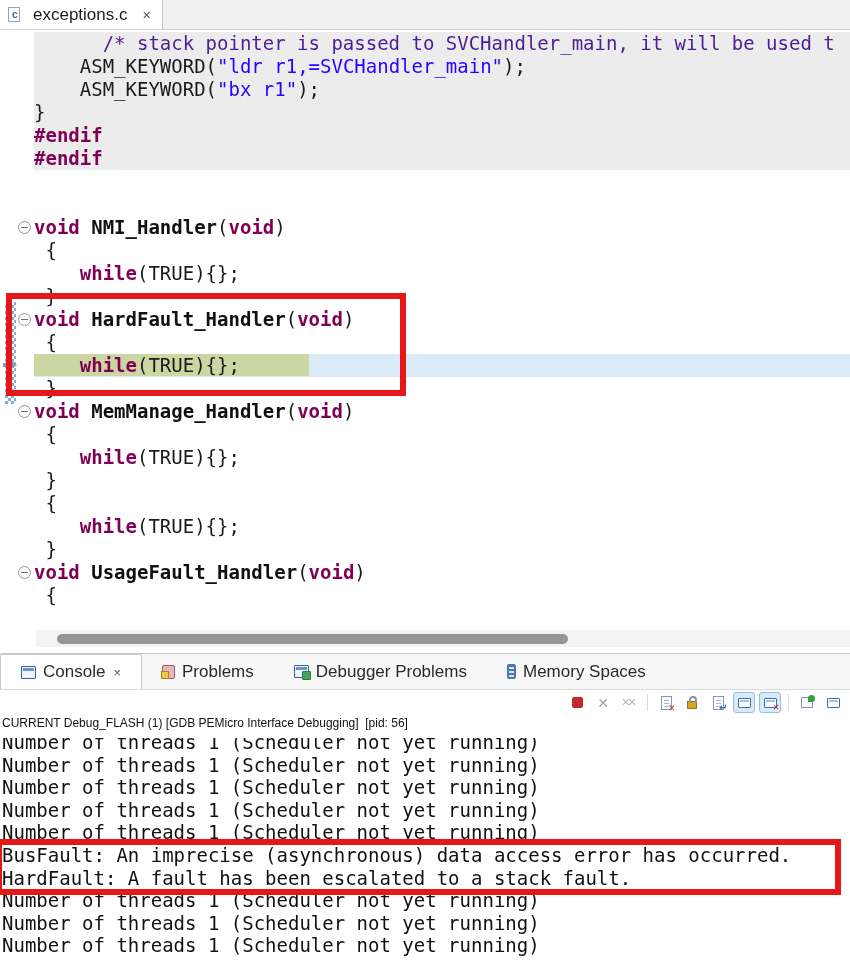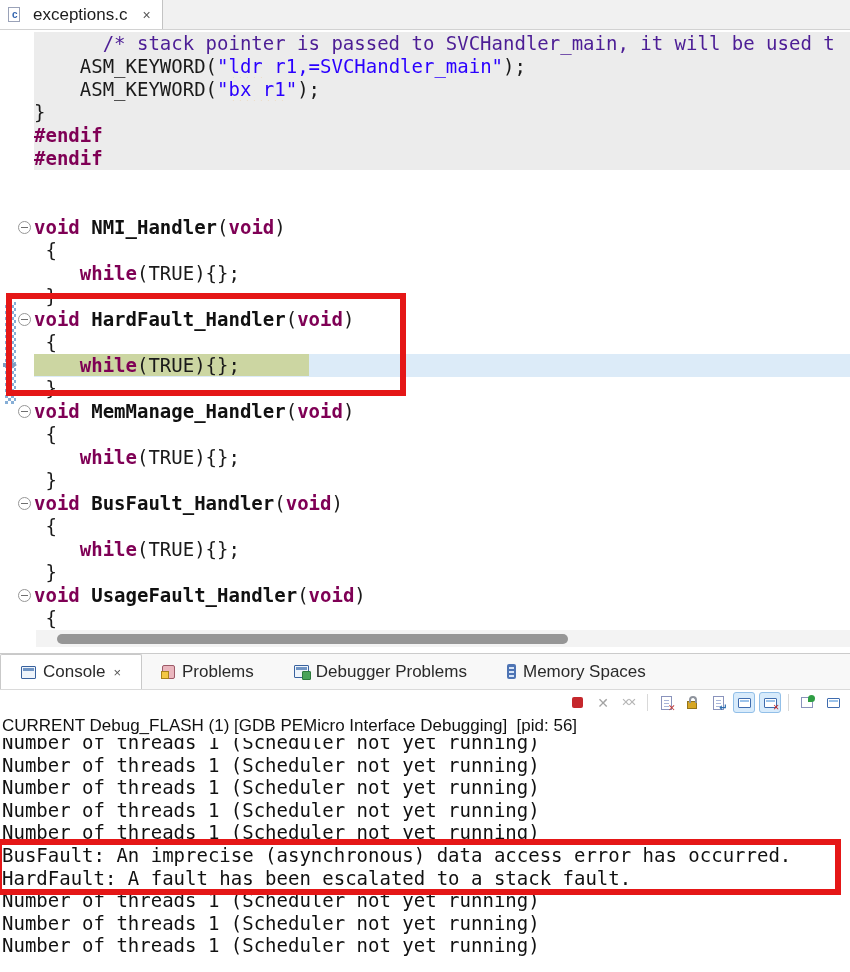--- a/index.html
+++ b/index.html
@@ -53,21 +53,21 @@
            border-top:1px solid #cbcbcb;box-sizing:border-box;}
   .ctabs{height:35px;display:flex;align-items:stretch;background:#f8f8f8;border-bottom:1px solid #dadada;}
   .ctab{display:flex;align-items:center;gap:7px;padding:0 20px;font-size:17px;color:#2a2a2a;}
   .ctab.active{background:#fff;border:1px solid #c9c9c9;border-bottom:none;border-radius:2px 2px 0 0;}
   .ctclose{font-size:13px;color:#555;margin-left:1px;}
   .ctoolbar{height:25px;display:flex;justify-content:flex-end;align-items:center;gap:4px;padding-right:6px;}
   .tb{width:22px;height:21px;display:flex;align-items:center;justify-content:center;
       border:1px solid transparent;border-radius:3px;box-sizing:border-box;}
   .tb.pressed{background:#d8ebfb;border-color:#92bfe8;}
   .tbsep{width:1px;height:17px;background:#d9d9d9;margin:0 3px;}
-  .ctitle{position:relative;z-index:2;background:#fff;font-size:17px;color:#111;
+  .ctitle{position:relative;z-index:2;background:#fff;font-size:12px;color:#111;
           padding:1px 0 2px 2px;height:20px;white-space:pre;}
   .cout{position:relative;z-index:1;font-family:"DejaVu Sans Mono",monospace;font-size:19px;
         color:#111;padding-left:2px;}
   .cline{height:22.6px;line-height:22.6px;white-space:pre;}
   .cline.clip{margin-top:-7px;}
   .redbox-console{position:absolute;left:-4px;top:185px;width:845px;height:56px;
                   border:6px solid #e51717;z-index:6;pointer-events:none;box-sizing:border-box;}
 
   
   .ic{display:inline-block;position:relative;box-sizing:border-box;flex:0 0 auto;}
@@ -205,26 +205,20 @@
         </div>
         <div class="cl">
           <span class="gut"></span>
           <span class="ct"><span class="tk pl">    </span><span class="tk kw">while</span><span class="tk pl">(TRUE){};</span></span>
         </div>
         <div class="cl">
           <span class="gut"></span>
           <span class="ct"><span class="tk pl"> }</span></span>
         </div>
         <div class="cl">
-          <span class="gut">
-            <span class="fold"></span>
-          </span>
-          <span class="ct"><span class="tk kw">void</span><span class="tk pl"> </span><span class="tk fn">BusFault_Handler</span><span class="tk pl">(</span><span class="tk kw">void</span><span class="tk pl">)</span></span>
-        </div>
-        <div class="cl">
           <span class="gut"></span>
           <span class="ct"><span class="tk pl"> {</span></span>
         </div>
         <div class="cl">
           <span class="gut"></span>
           <span class="ct"><span class="tk pl">    </span><span class="tk kw">while</span><span class="tk pl">(TRUE){};</span></span>
         </div>
         <div class="cl">
           <span class="gut"></span>
           <span class="ct"><span class="tk pl"> }</span></span>

